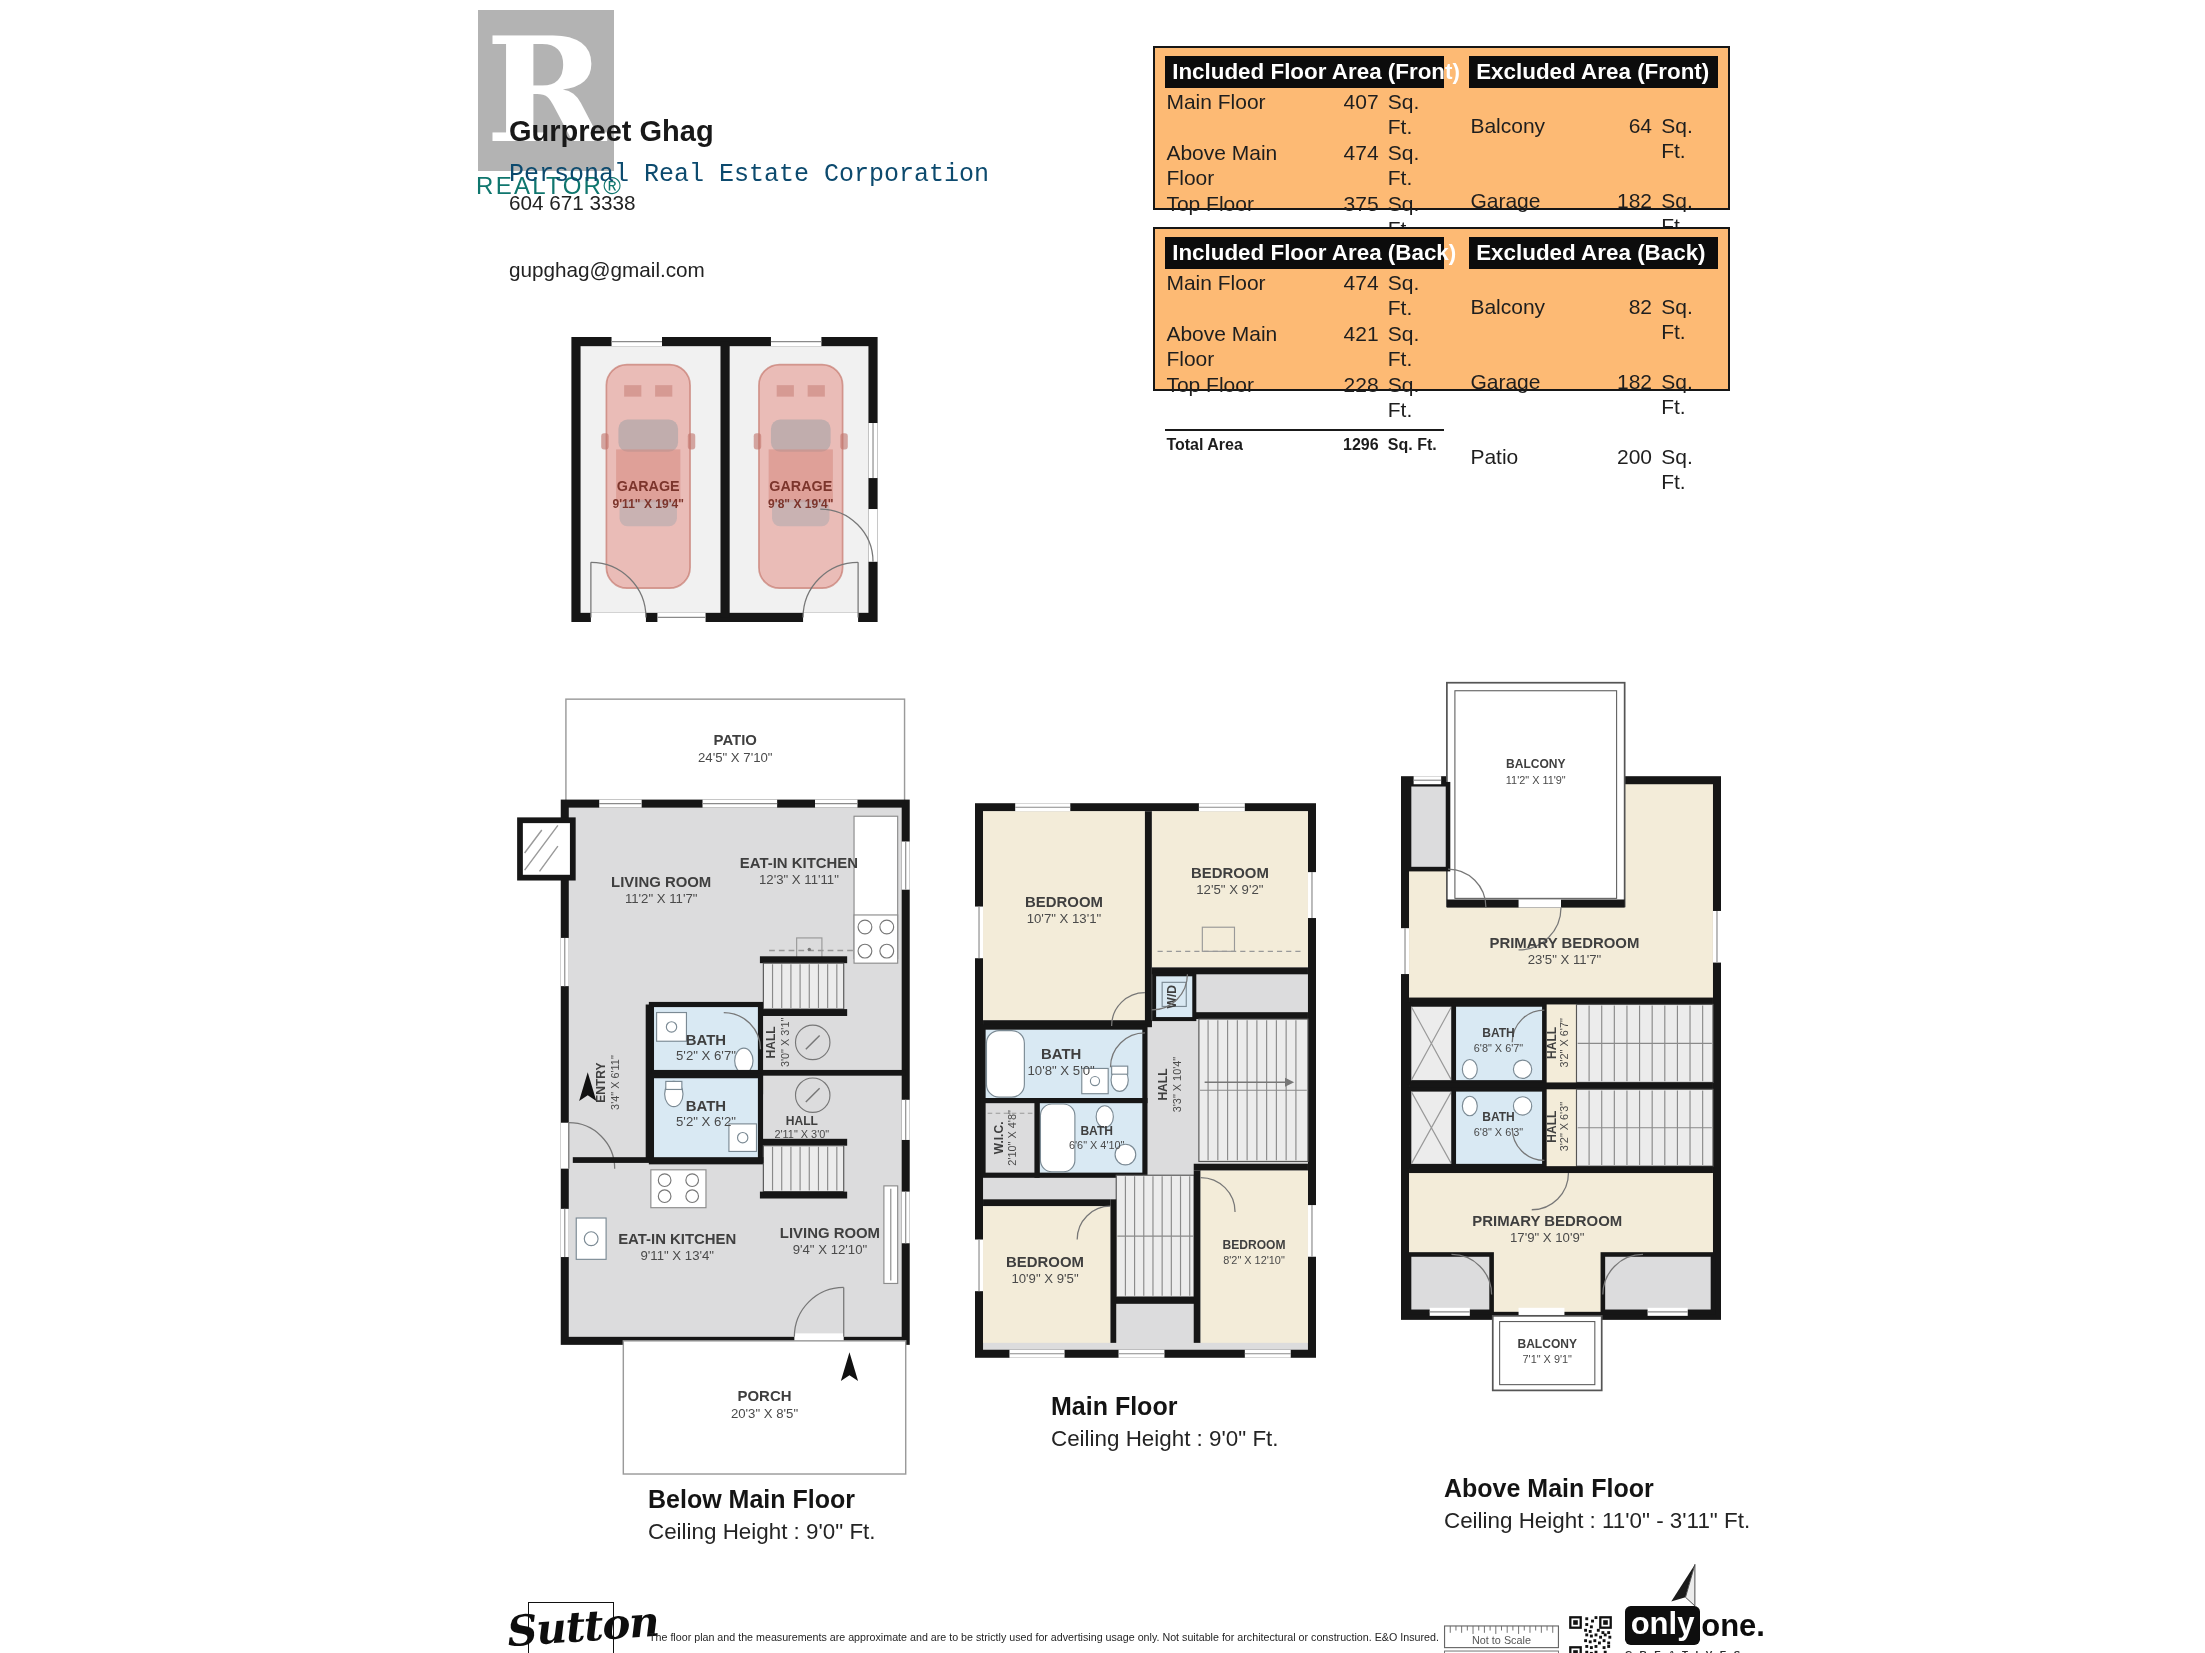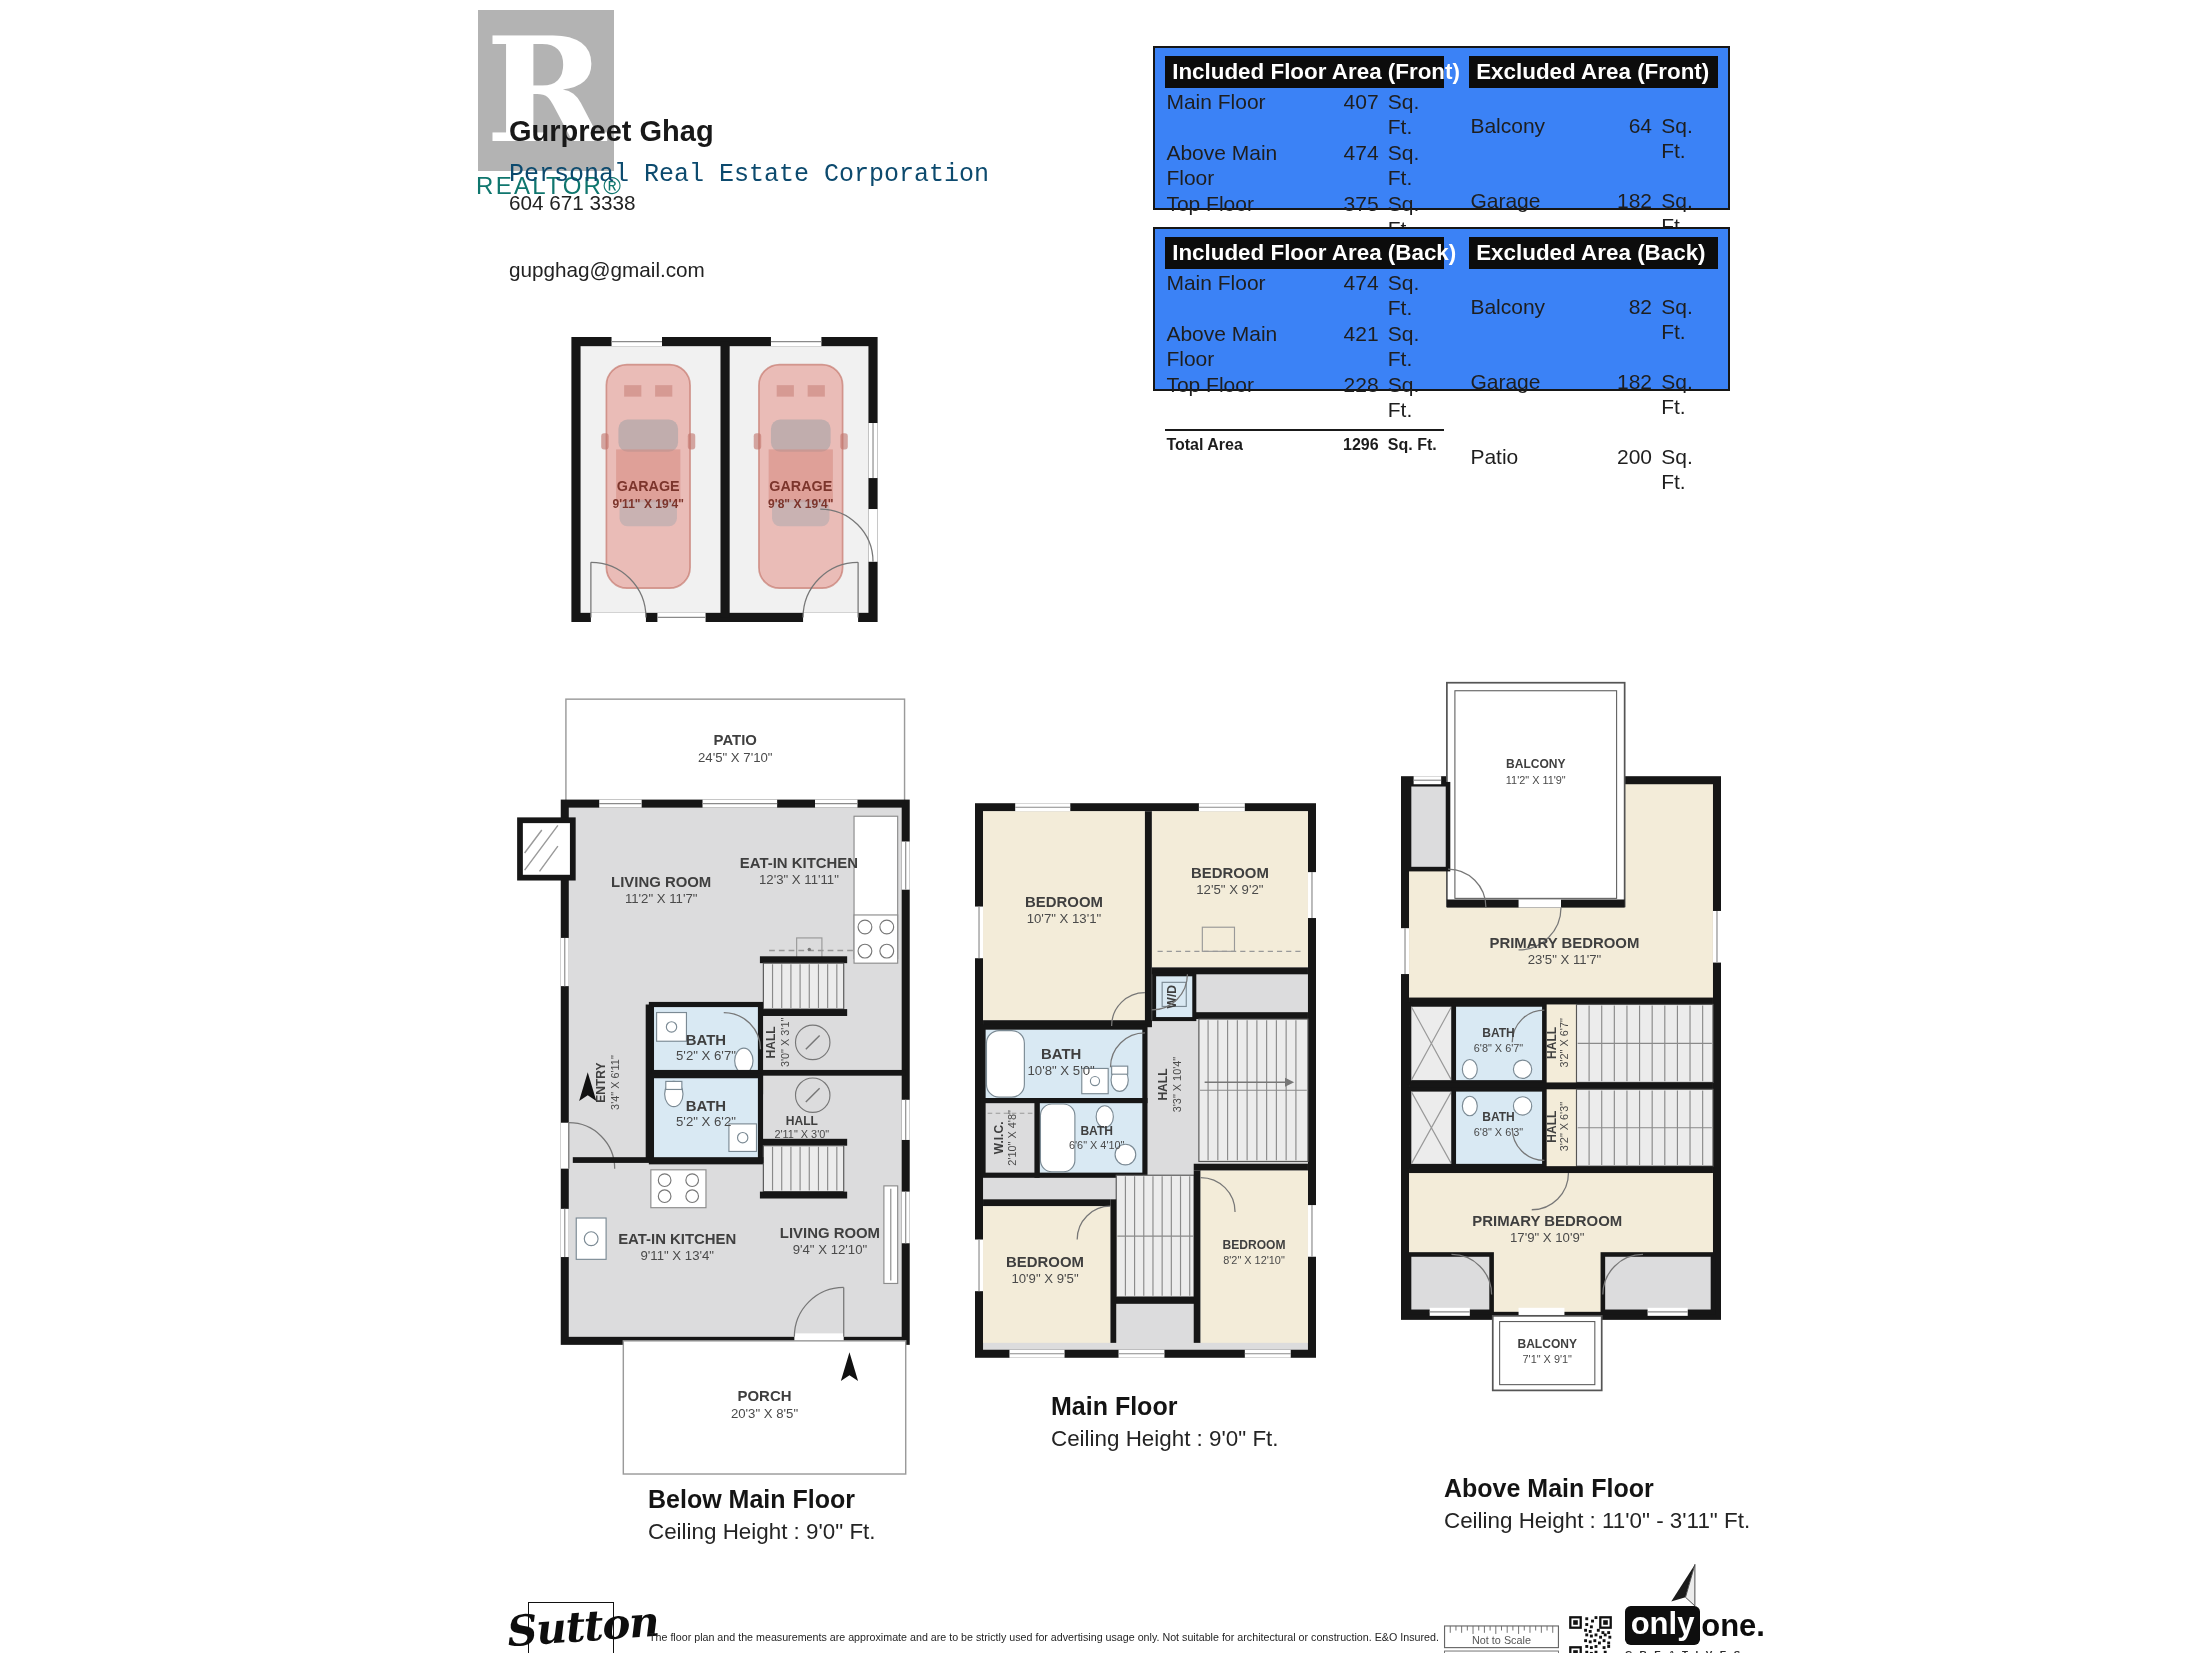--- a/index.html
+++ b/index.html
@@ -11,21 +11,21 @@
          display:flex;align-items:center;justify-content:center;}
   .r-glyph{font-family:"DejaVu Serif",serif;font-weight:700;font-size:145px;color:#fff;line-height:1;}
   .r-word{left:476px;top:172px;font-size:24px;letter-spacing:2.3px;color:#0f766e;z-index:1;}
   .hdr{z-index:2;white-space:nowrap;}
   .hdr-title{left:509px;top:57px;font-size:36px;font-weight:700;color:#181818;}
   .hdr-agent{left:509px;top:115px;font-size:29px;font-weight:700;color:#181818;}
   .hdr-sub{left:509px;top:160px;font-size:25px;color:#0c4a6e;font-family:Liberation Mono, monospace;}
   .hdr-phone{left:509px;top:191px;font-size:20.7px;color:#222;}
   .hdr-email{left:509px;top:222px;font-size:20.7px;color:#222;margin-top:36px;}
   
-  .area-card{left:1153px;width:577px;height:164px;border:2.3px solid #161616;background:#3b82f6;
+  .area-card{left:1153px;width:577px;height:164px;border:2.3px solid #161616;background:#fdba74;
              box-sizing:border-box;padding:8px 10.3px;display:flex;gap:25px;}
   .card-front{top:46px;} .card-back{top:227px;}
   .col-inc{width:279px;display:flex;flex-direction:column;}
   .col-exc{flex:1;display:flex;flex-direction:column;gap:24px;}
   .tbl-head{background:#0c0c0c;color:#fff;font-size:22.4px;font-weight:700;padding:2.9px 6.9px;
             line-height:26.4px;white-space:nowrap;}
   .tbl-row{display:grid;grid-template-columns:1fr 52px 60px;font-size:21px;color:#1e1e1e;
            line-height:25px;padding:1.1px 5.7px 0 1.1px;}
   .tbl-row .val{text-align:right;}
   .tbl-row .unit{padding-left:9.2px;}

